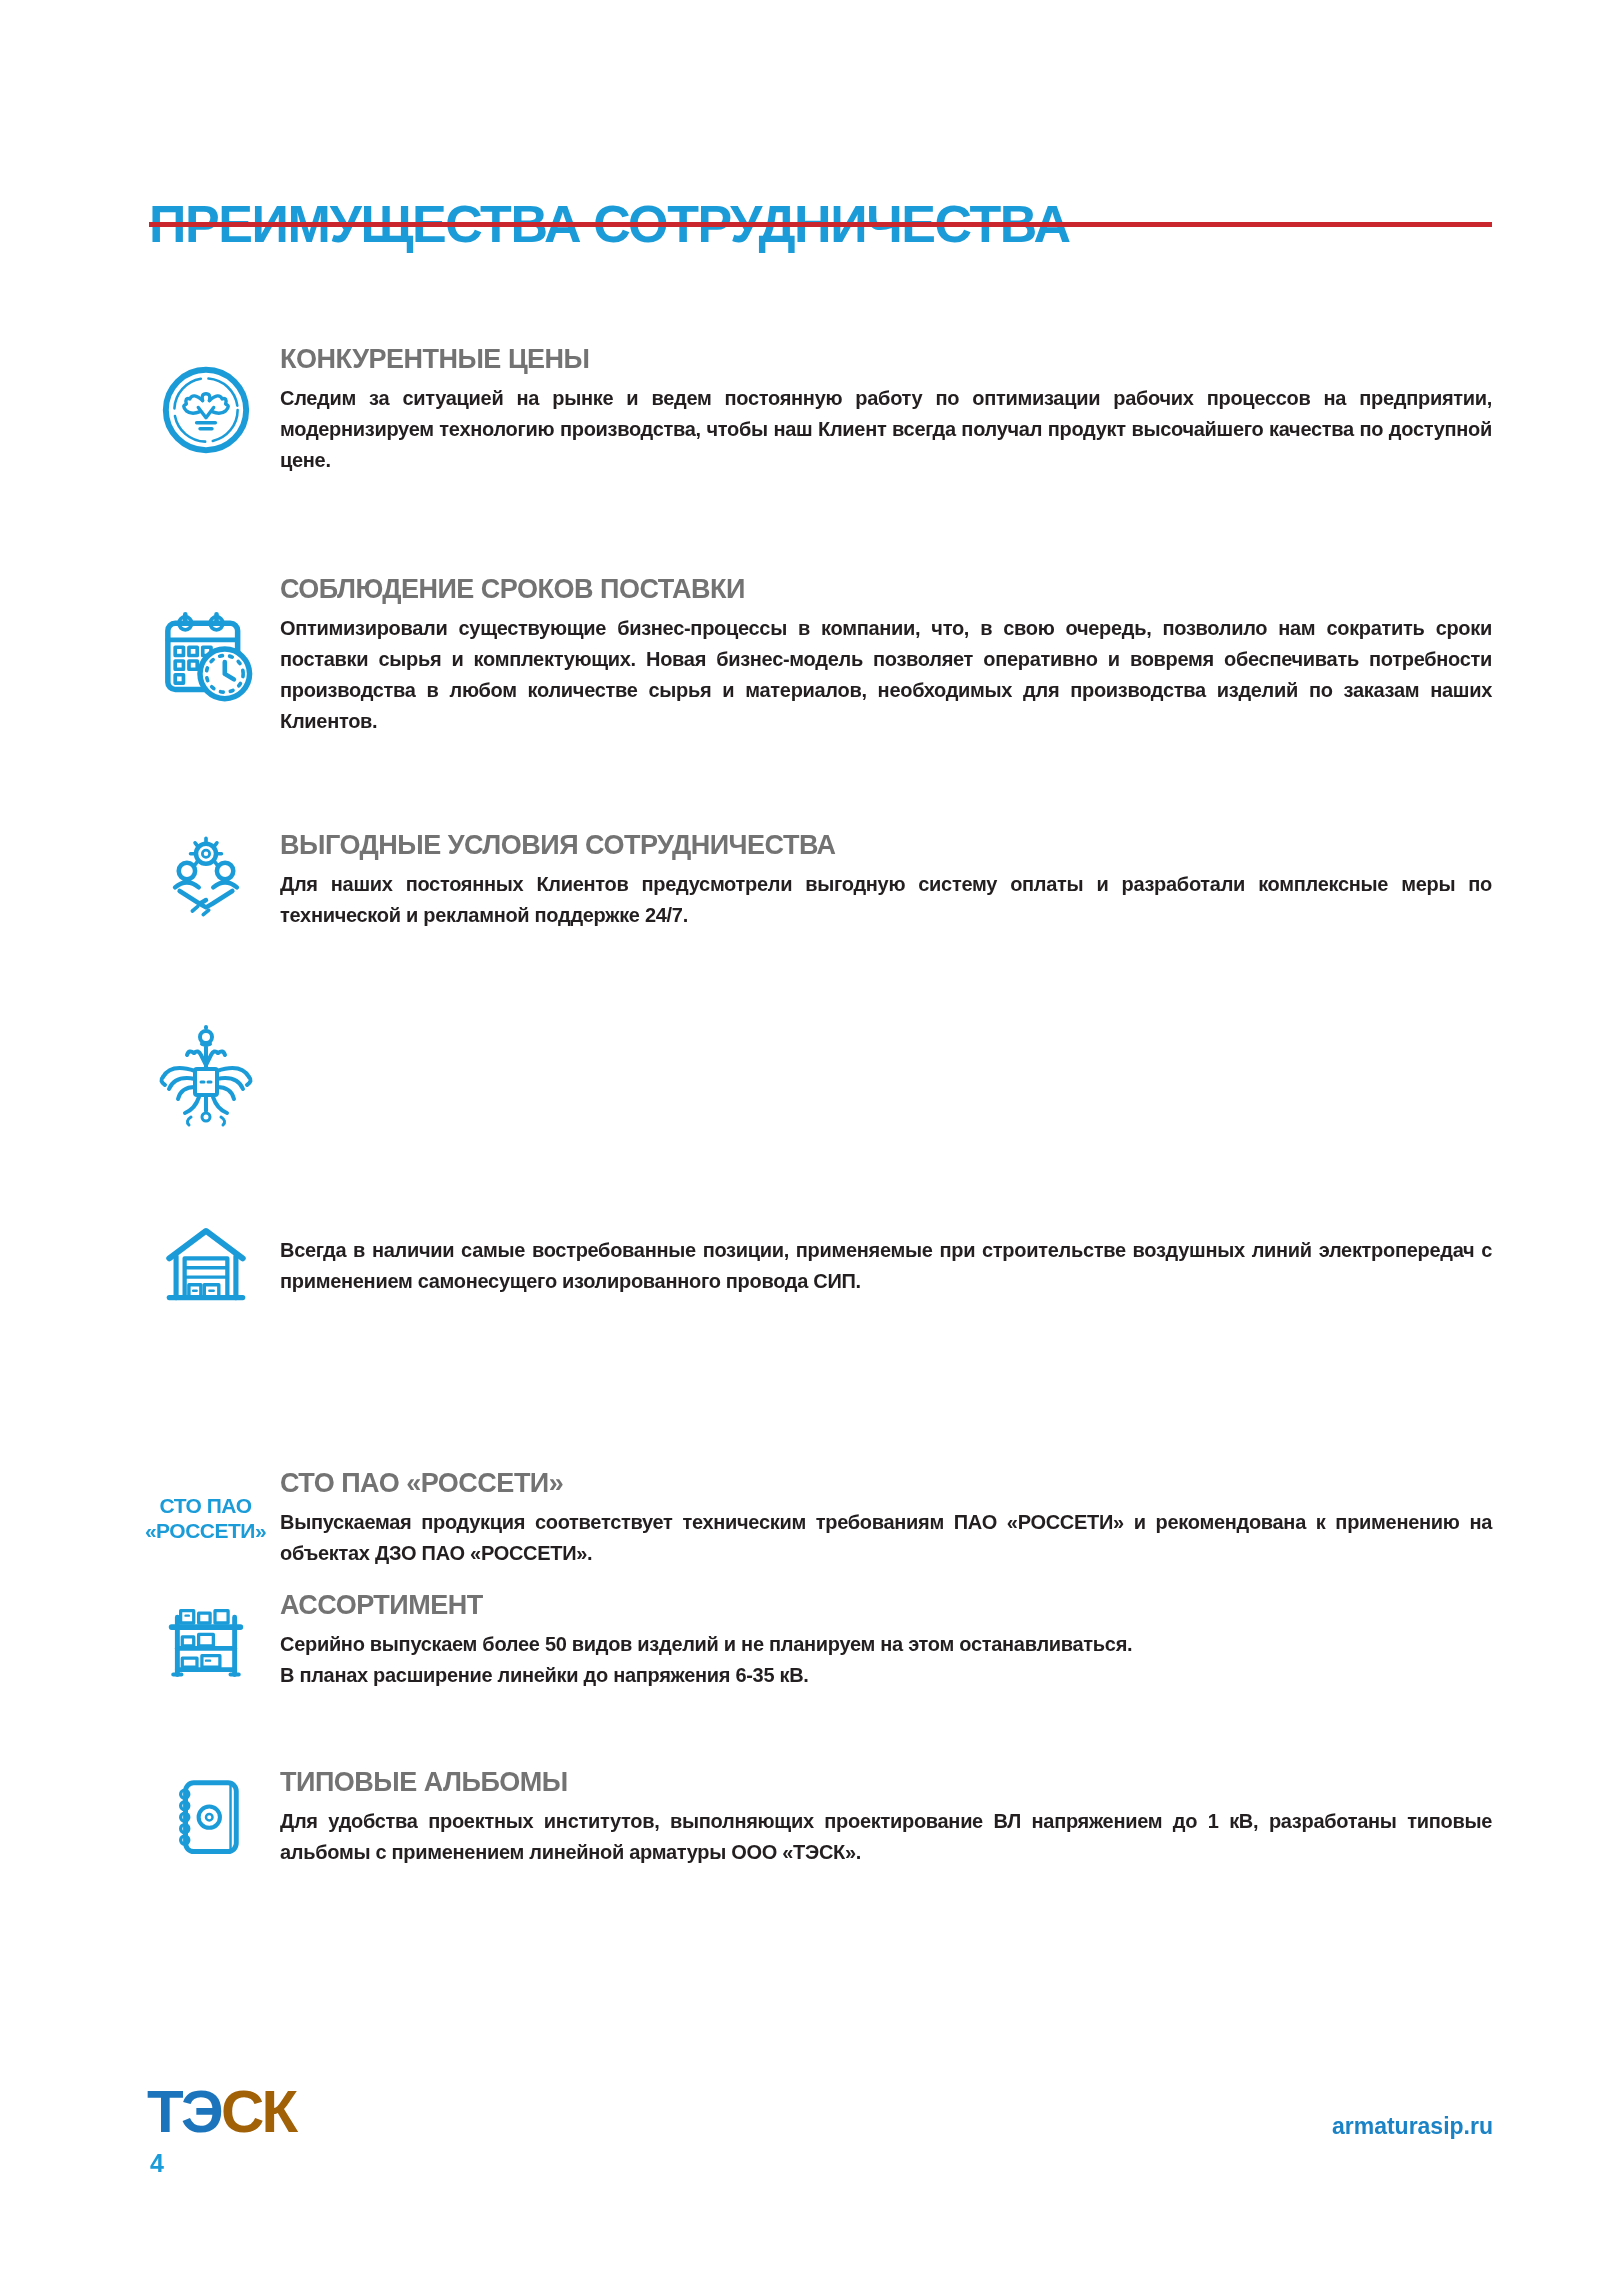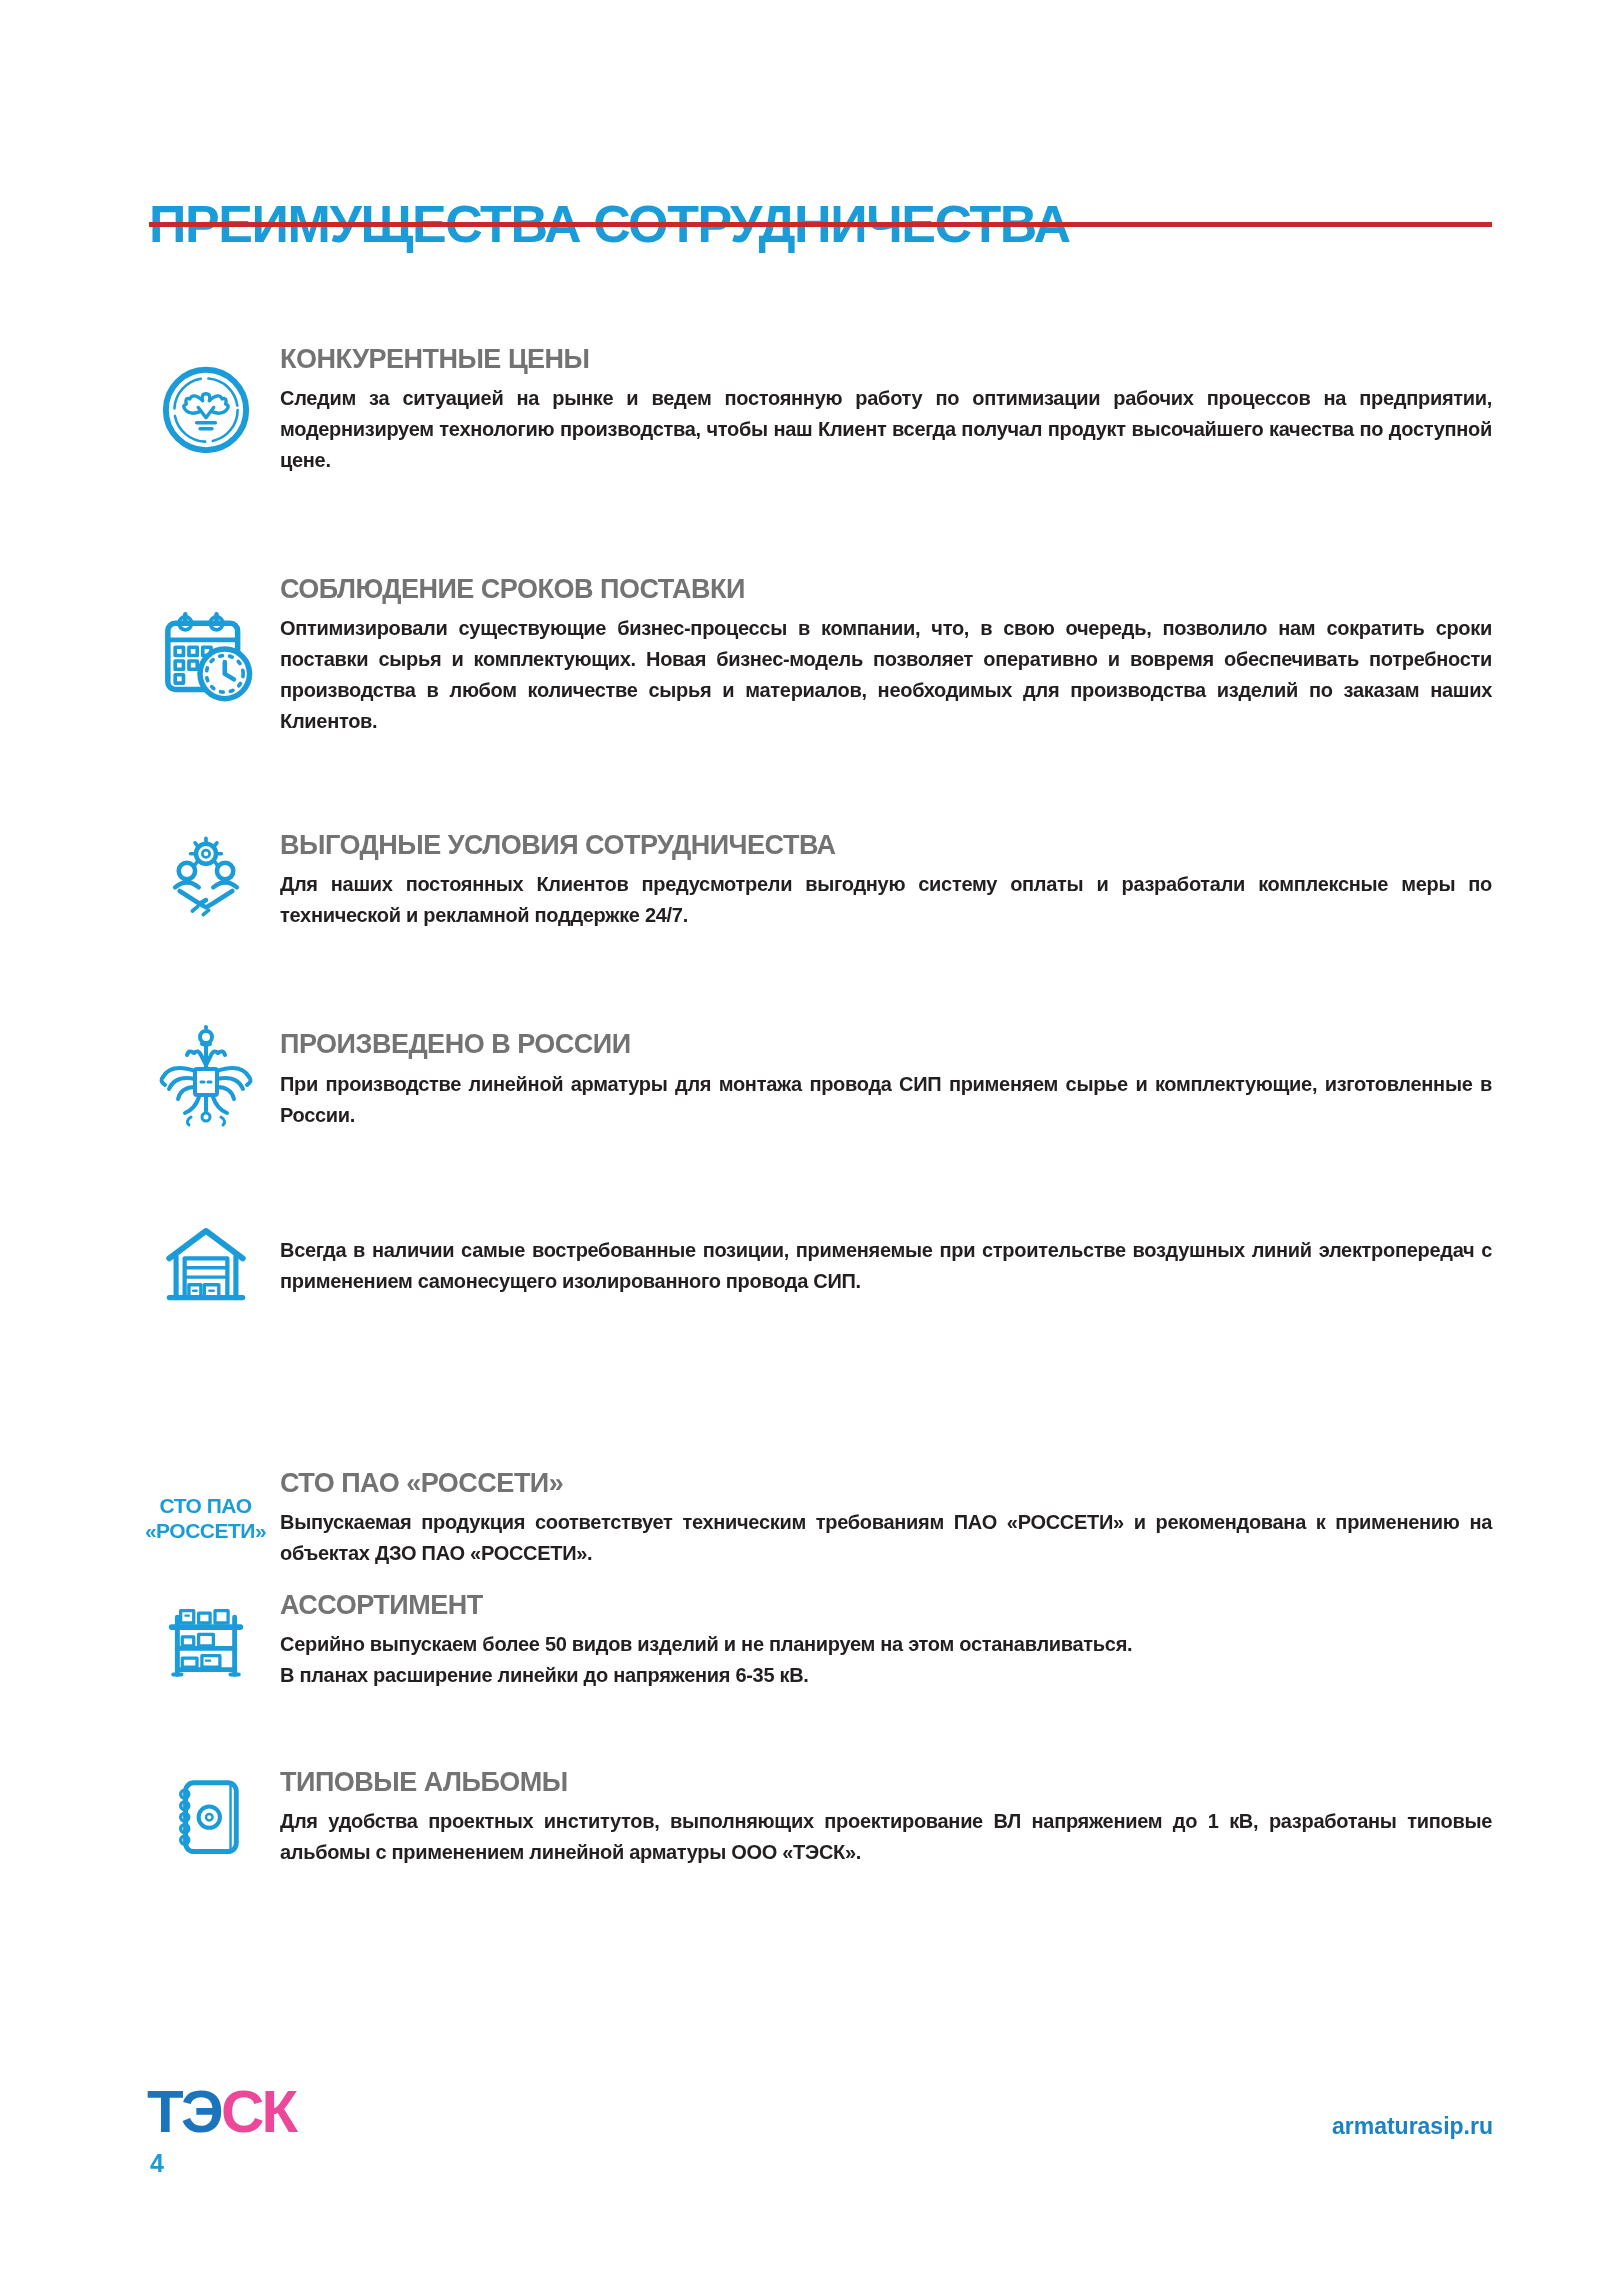--- a/index.html
+++ b/index.html
@@ -42,21 +42,21 @@
   .rosseti-label{
     font-size:21px;font-weight:bold;line-height:1.15;
     color:#1b9cd8;text-align:center;letter-spacing:-0.5px;
   }
   .logo{
     position:absolute;left:147px;top:2082px;
     font-size:60px;font-weight:bold;letter-spacing:-2.7px;line-height:1;
     white-space:nowrap;
   }
   .logo .lb{color:#1c75bc;}
-  .logo .lr{color:#ec4899;}
+  .logo .lr{color:#a16207;}
   .page-number{
     position:absolute;left:150px;top:2149px;
     font-size:25px;font-weight:bold;color:#1b9cd8;
   }
   .site-url{
     position:absolute;right:131px;top:2113px;
     font-size:23px;font-weight:bold;color:#1a82c5;
     text-decoration:none;
   }
   svg.ic{display:block;}
@@ -150,24 +150,20 @@
         <path d="M66 46 Q90 38 98 52"></path>
         <path d="M66 54 Q86 50 92 64"></path>
         <path d="M66 62 Q80 62 83 74"></path>
         <path d="M12 52 q-4 4 2 8 M98 52 q4 4 -2 8"></path>
         <path d="M48 72 Q44 84 34 88 M62 72 Q66 84 76 88"></path>
         <path d="M55 72 v14"></path>
         <circle cx="55" cy="92" r="4" stroke-width="3"></circle>
         <path d="M40 92 q-6 4 -2 8 M70 92 q6 4 2 8" stroke-width="3"></path>
       </svg>
     </div>
-    <div class="text-cell">
-      <h2 class="adv-title">ПРОИЗВЕДЕНО В РОССИИ</h2>
-      <p class="adv-body">При производстве линейной арматуры для монтажа провода СИП применяем сырье и комплектующие, изготовленные в России.</p>
-    </div>
   </section>
 
   <section class="adv" style="top:1219px">
     <div class="icon-cell">
       <svg class="ic" width="94" height="94" viewBox="0 0 110 110" fill="none" stroke="currentColor" stroke-width="5" stroke-linecap="round" stroke-linejoin="round">
         <path d="M12 46 L55 14 L98 46" stroke-width="7"></path>
         <path d="M20 44 V92 M90 44 V92" stroke-width="6"></path>
         <rect x="30" y="46" width="50" height="46" stroke-width="5"></rect>
         <path d="M30 57 h50 M30 68 h50" stroke-width="4"></path>
         <rect x="35" y="77" width="14" height="15" stroke-width="4"></rect>

